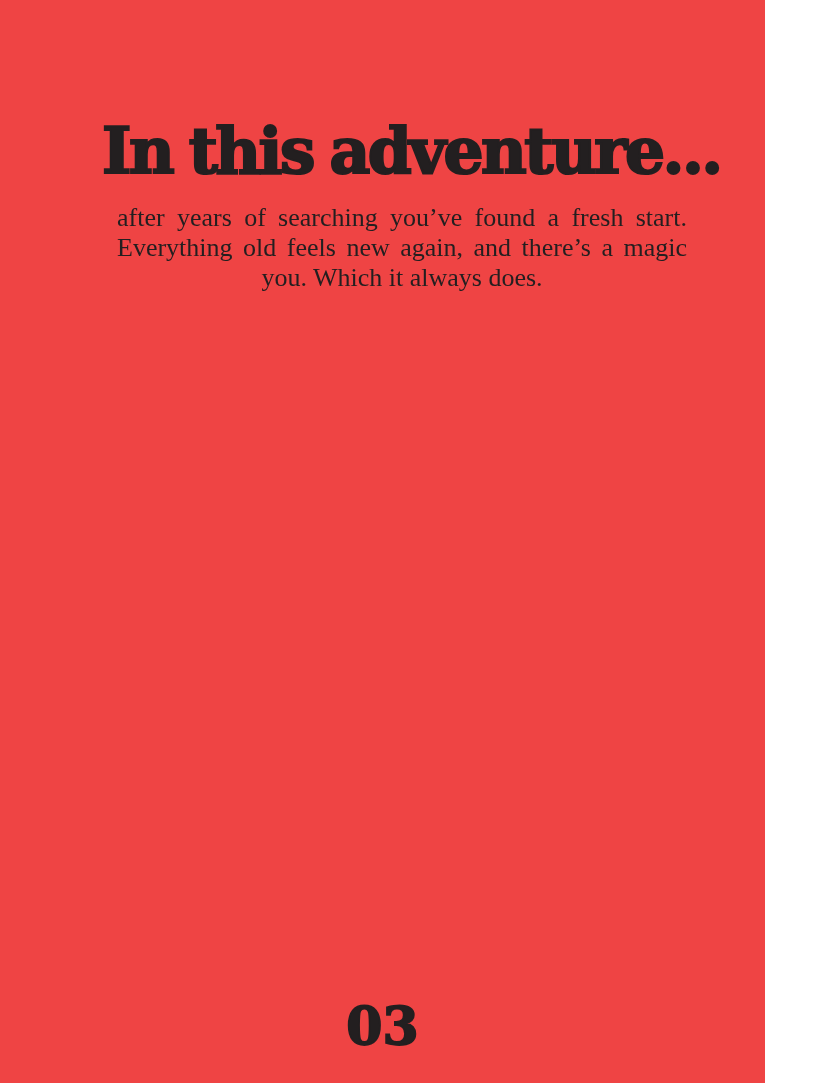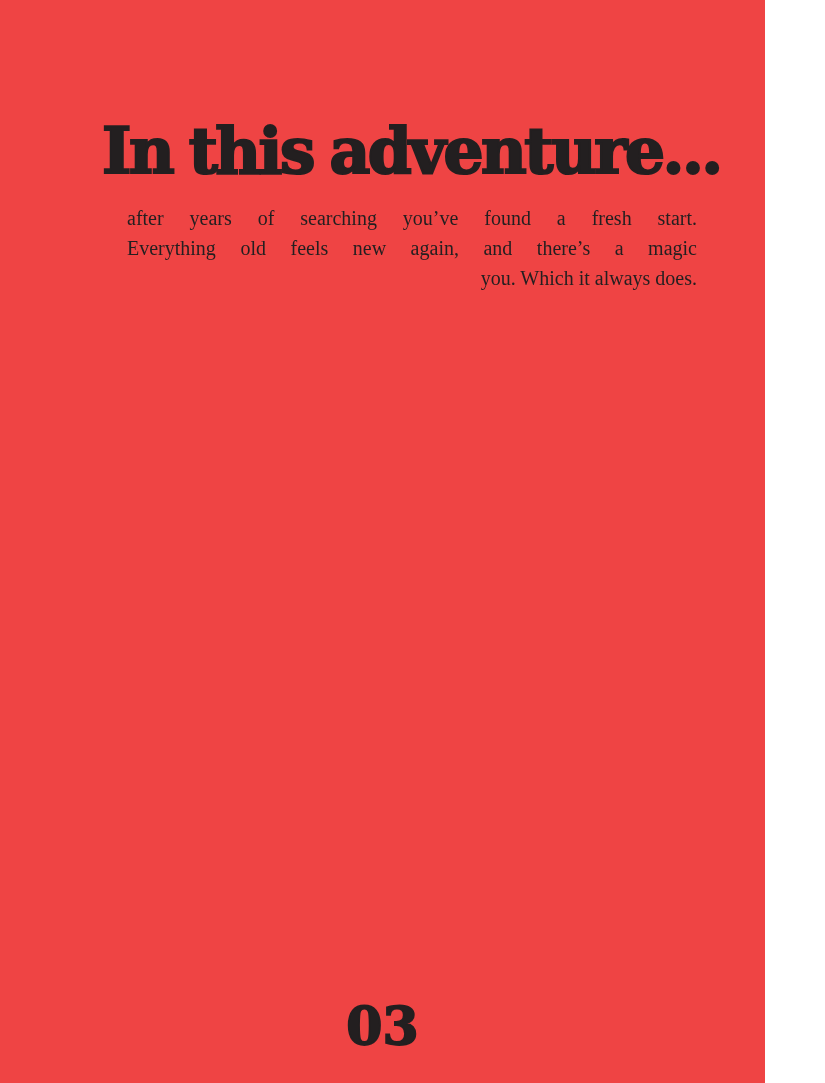--- a/index.html
+++ b/index.html
@@ -27,29 +27,29 @@
     font-size: 63px;
     line-height: 1;
     letter-spacing: -2.5px;
     word-spacing: -3px;
     color: #231f20;
     -webkit-text-stroke: 2.2px #231f20;
     white-space: nowrap;
   }
   .intro {
     position: absolute;
-    left: 127px;
+    left: 117px;
     top: 203px;
     width: 570px;
-    font-size: 20px;
+    font-size: 26px;
     line-height: 30px;
     color: #231f20;
   }
   .intro .line {
-    text-align: right;
+    text-align: center;
   }
   .intro .line.justified {
     text-align: justify;
     text-align-last: justify;
   }
   .page-number {
     position: absolute;
     left: 0;
     right: 0;
     top: 1000px;

